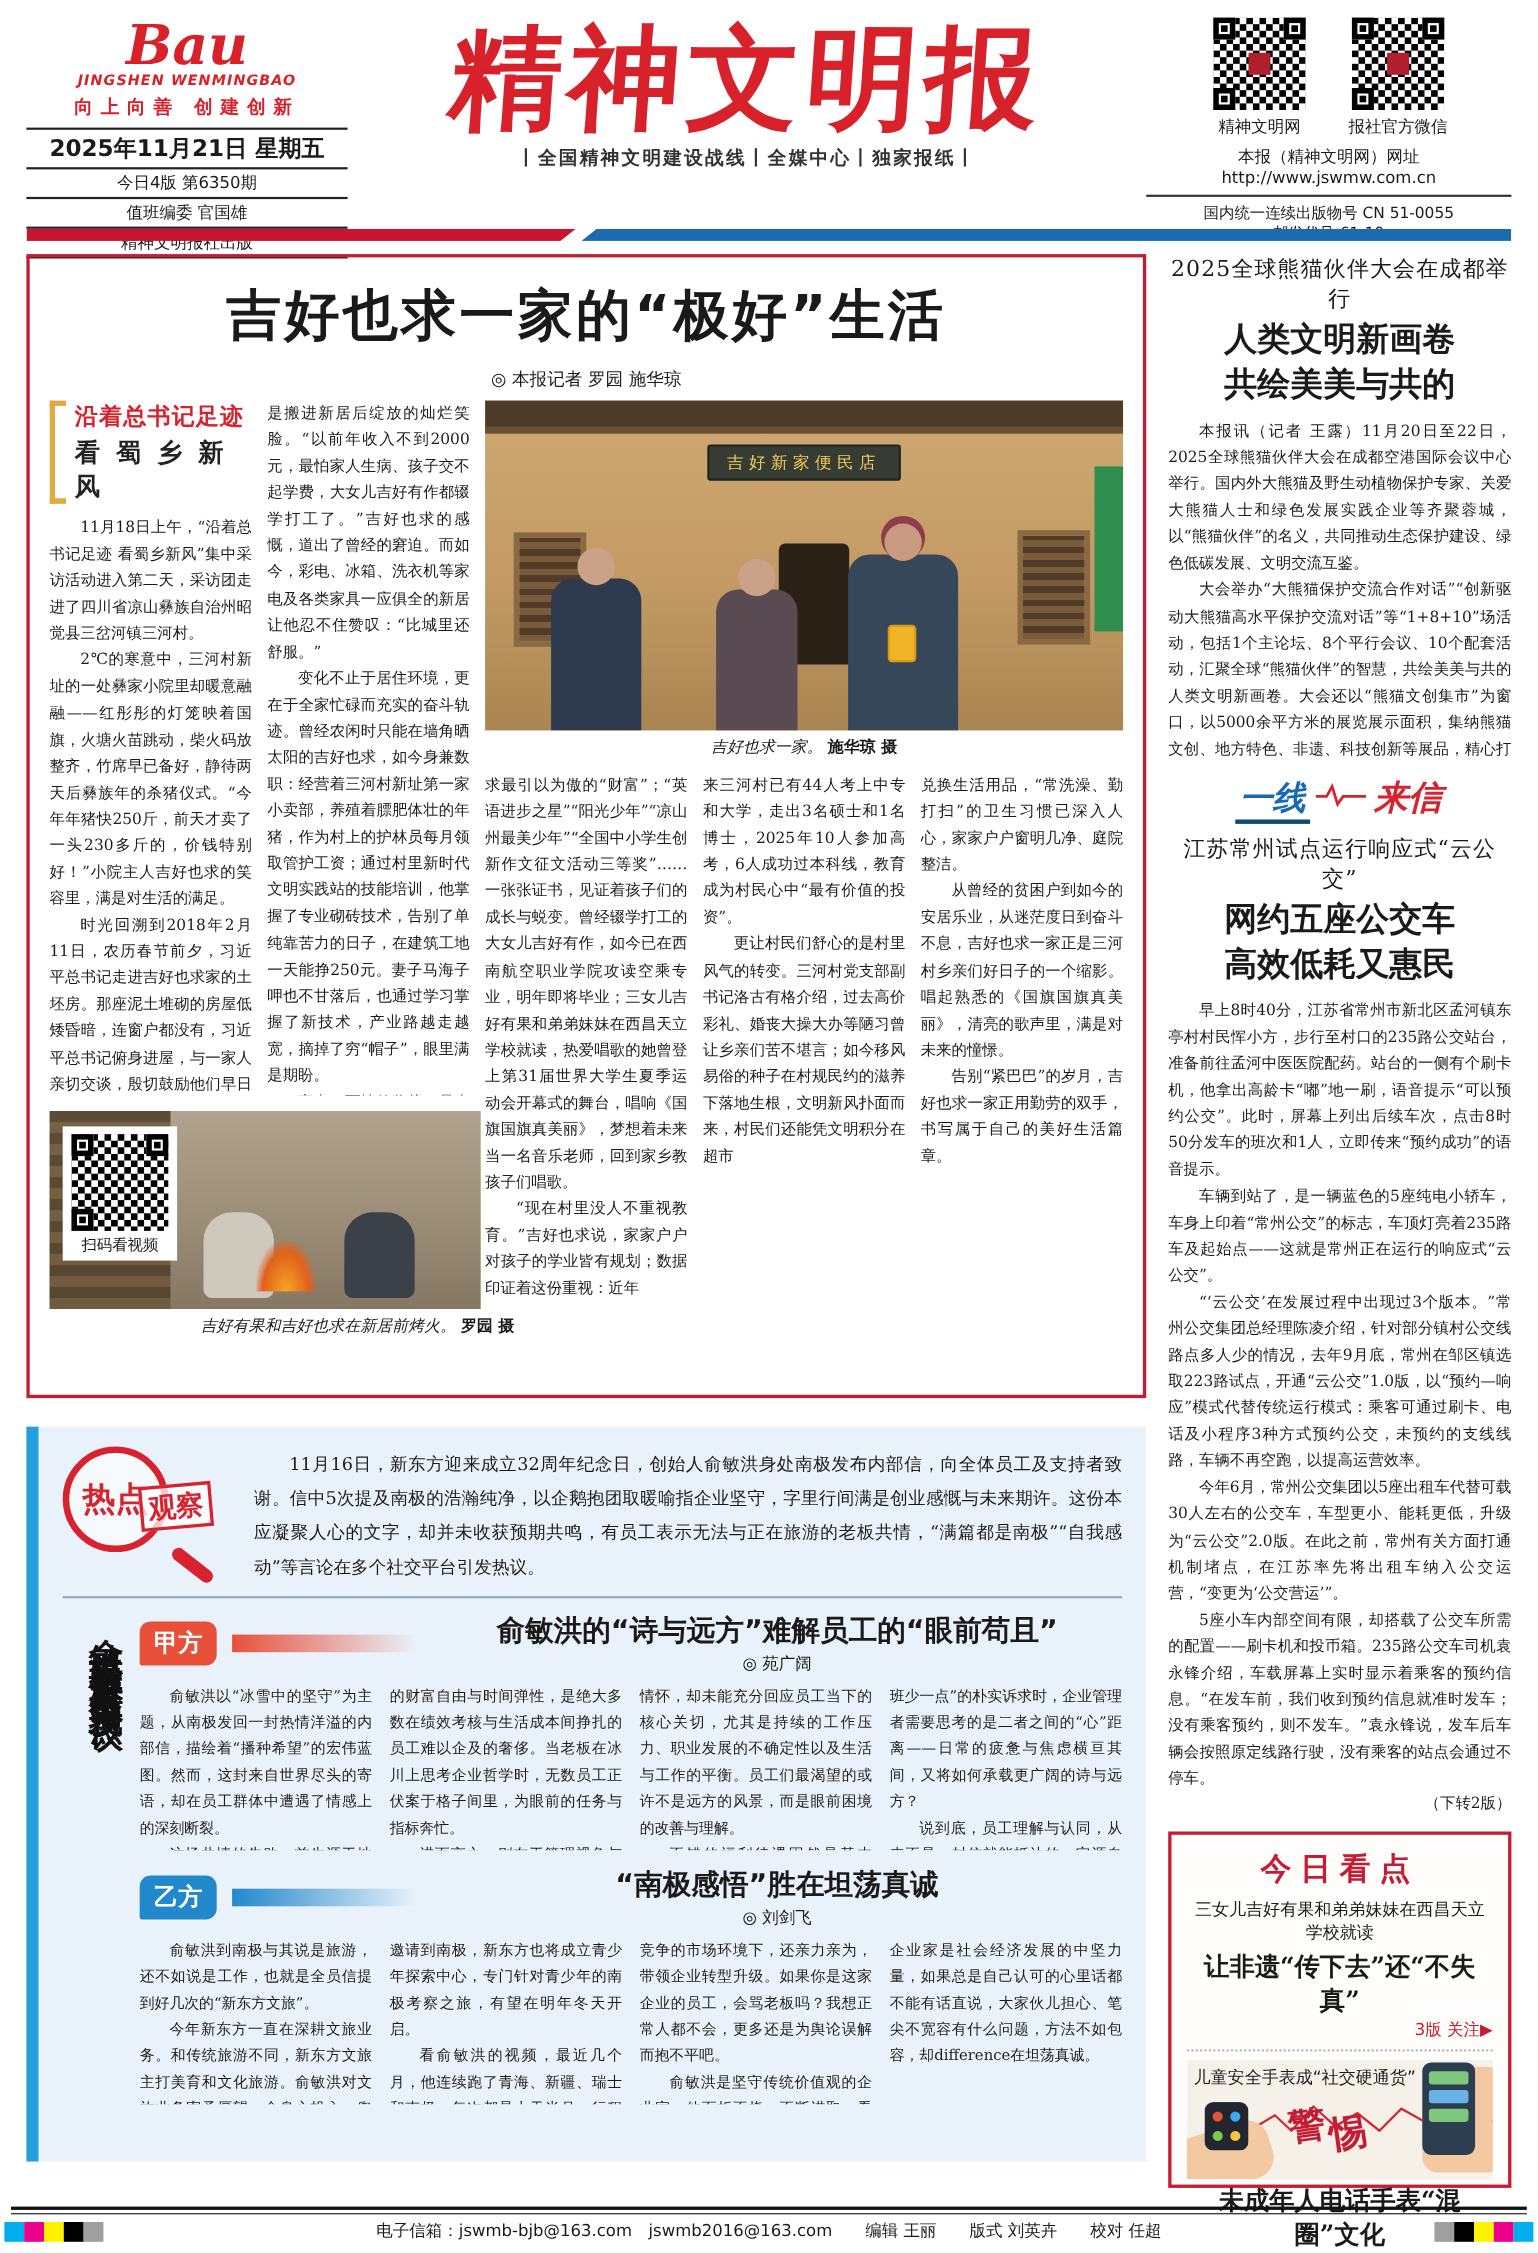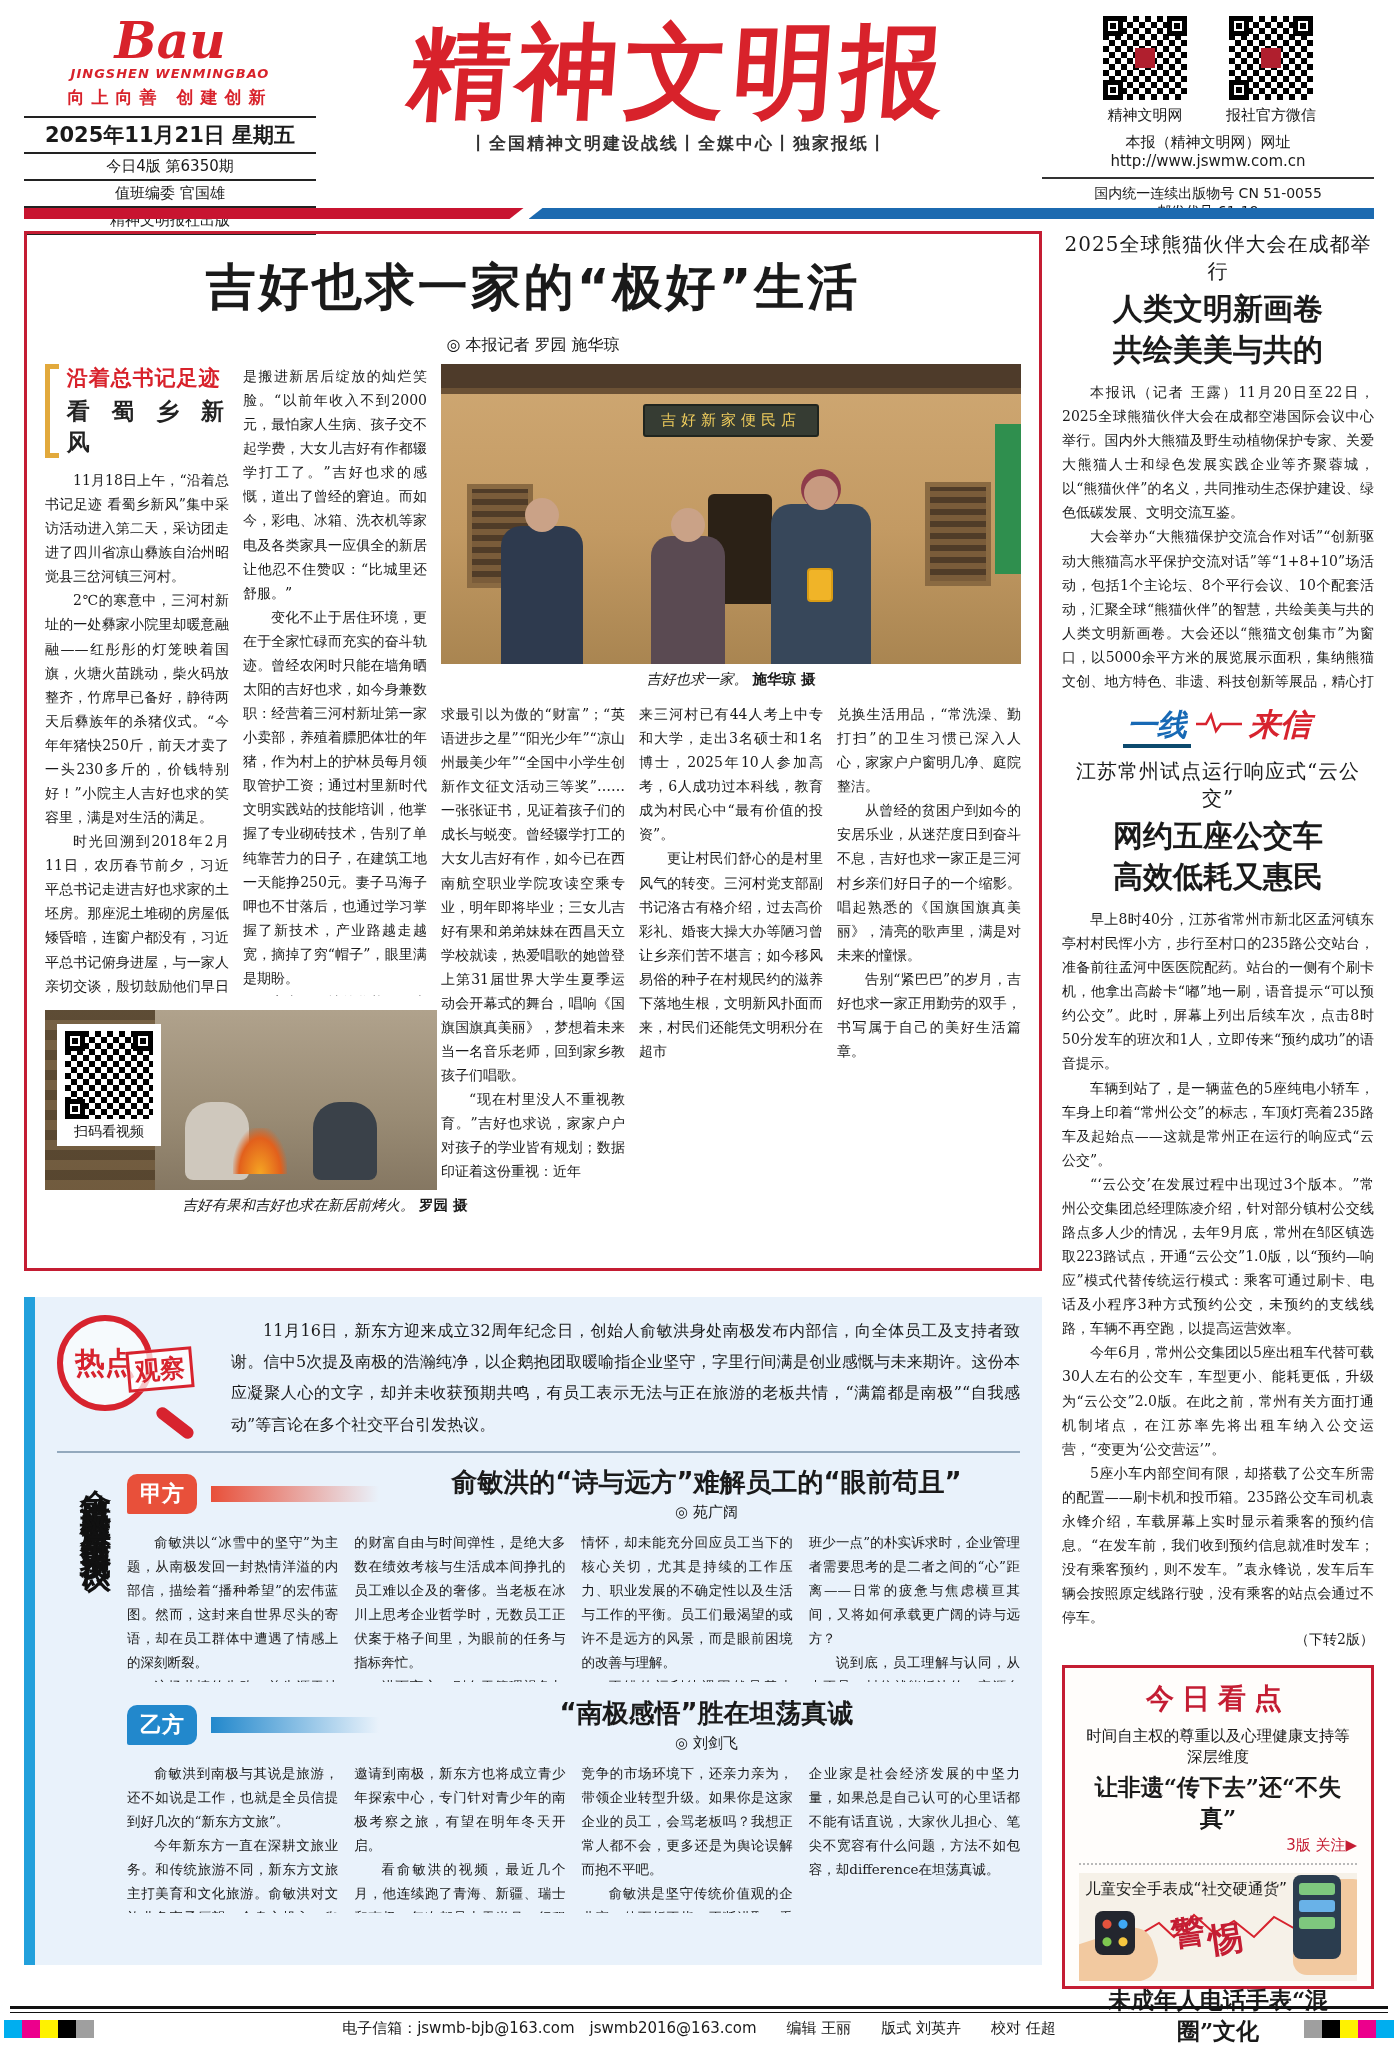--- a/index.html
+++ b/index.html
@@ -48,21 +48,21 @@
   .acols { position:relative; height:862px; display:flex; gap:14px; margin-top:4px; }
   .acol { width:184px; overflow:hidden; }
   .c1,.c2 { height:632px; }
   .c3,.c4,.c5 { margin-top:338px; height:520px; }
   .acol p, .para { font-size:14px; line-height:1.72; text-align:justify; text-indent:2em; }
   .cont p:first-child { text-indent:0; }
 
   .badge { display:flex; margin-bottom:10px; }
   .badge-bracket { width:16px; border:5px solid #e2a93c; border-right:none; margin-right:8px; }
   .badge-l1 { color:#d8222b; font-family:"DejaVu Sans", sans-serif; font-weight:900; font-size:21px; letter-spacing:1px; }
-  .badge-l2 { font-family:Liberation Mono, monospace; font-weight:bold; font-size:23px; letter-spacing:4px; color:#222; margin-top:4px; }
+  .badge-l2 { font-family:Liberation Sans, sans-serif; font-weight:bold; font-size:23px; letter-spacing:4px; color:#222; margin-top:4px; }
 
   .photo1 { position:absolute; left:396px; top:0; right:0; height:300px; overflow:hidden;
             background:linear-gradient(180deg,#cfa873 0%,#c39a63 55%,#a98551 100%); }
   .ph-roof { position:absolute; top:0; left:0; right:0; height:30px; background:#4e3b2a;
              border-bottom:6px solid #6b5135; }
   .ph-sign { position:absolute; top:40px; left:50%; transform:translateX(-50%); background:#363c33; color:#f1ce5d;
              font-size:15px; letter-spacing:5px; padding:5px 16px; border-radius:3px; border:2px solid #20251f; }
   .ph-door { position:absolute; left:46%; bottom:60px; width:64px; height:110px; background:#2b2116; border-radius:6px 6px 0 0; }
   .ph-window { position:absolute; width:66px; height:104px; border:5px solid #8a6a42;
                background:repeating-linear-gradient(0deg,#7a5c3a 0 6px,#503c28 6px 12px); }
@@ -422,21 +422,21 @@
             <p class="para">车辆到站了，是一辆蓝色的5座纯电小轿车，车身上印着“常州公交”的标志，车顶灯亮着235路车及起始点——这就是常州正在运行的响应式“云公交”。</p>
             <p class="para">“‘云公交’在发展过程中出现过3个版本。”常州公交集团总经理陈凌介绍，针对部分镇村公交线路点多人少的情况，去年9月底，常州在邹区镇选取223路试点，开通“云公交”1.0版，以“预约—响应”模式代替传统运行模式：乘客可通过刷卡、电话及小程序3种方式预约公交，未预约的支线线路，车辆不再空跑，以提高运营效率。</p>
             <p class="para">今年6月，常州公交集团以5座出租车代替可载30人左右的公交车，车型更小、能耗更低，升级为“云公交”2.0版。在此之前，常州有关方面打通机制堵点，在江苏率先将出租车纳入公交运营，“变更为‘公交营运’”。</p>
             <p class="para">5座小车内部空间有限，却搭载了公交车所需的配置——刷卡机和投币箱。235路公交车司机袁永锋介绍，车载屏幕上实时显示着乘客的预约信息。“在发车前，我们收到预约信息就准时发车；没有乘客预约，则不发车。”袁永锋说，发车后车辆会按照原定线路行驶，没有乘客的站点会通过不停车。</p>
           </div>
         <div class="turn-line">（下转2版）</div>
       </div>
 
       <div class="hl-box">
         <div class="hl-title">今日看点</div>
-        <div class="hl-kicker">时间自主权的尊重以及心理健康支持等深层维度</div>
+        <div class="hl-kicker">三女儿吉好有果和弟弟妹妹在西昌天立学校就读</div>
         <div class="hl-head">让非遗“传下去”还“不失真”</div>
         <div class="hl-page">3版 关注▶</div>
         <div class="hl-divider"></div>
         <div class="illus">
           <svg class="zigzag" width="220" height="40" viewBox="0 0 220 40">
             <polyline points="0,28 20,16 35,30 55,8 75,26 95,14 115,30 135,10 160,24 185,14 220,22" fill="none" stroke="#d7232e" stroke-width="2"></polyline>
           </svg>
           <div class="illus-kicker">儿童安全手表成“社交硬通货”</div>
           <div class="watch-wrist"></div>
           <div class="watch-face"></div>

